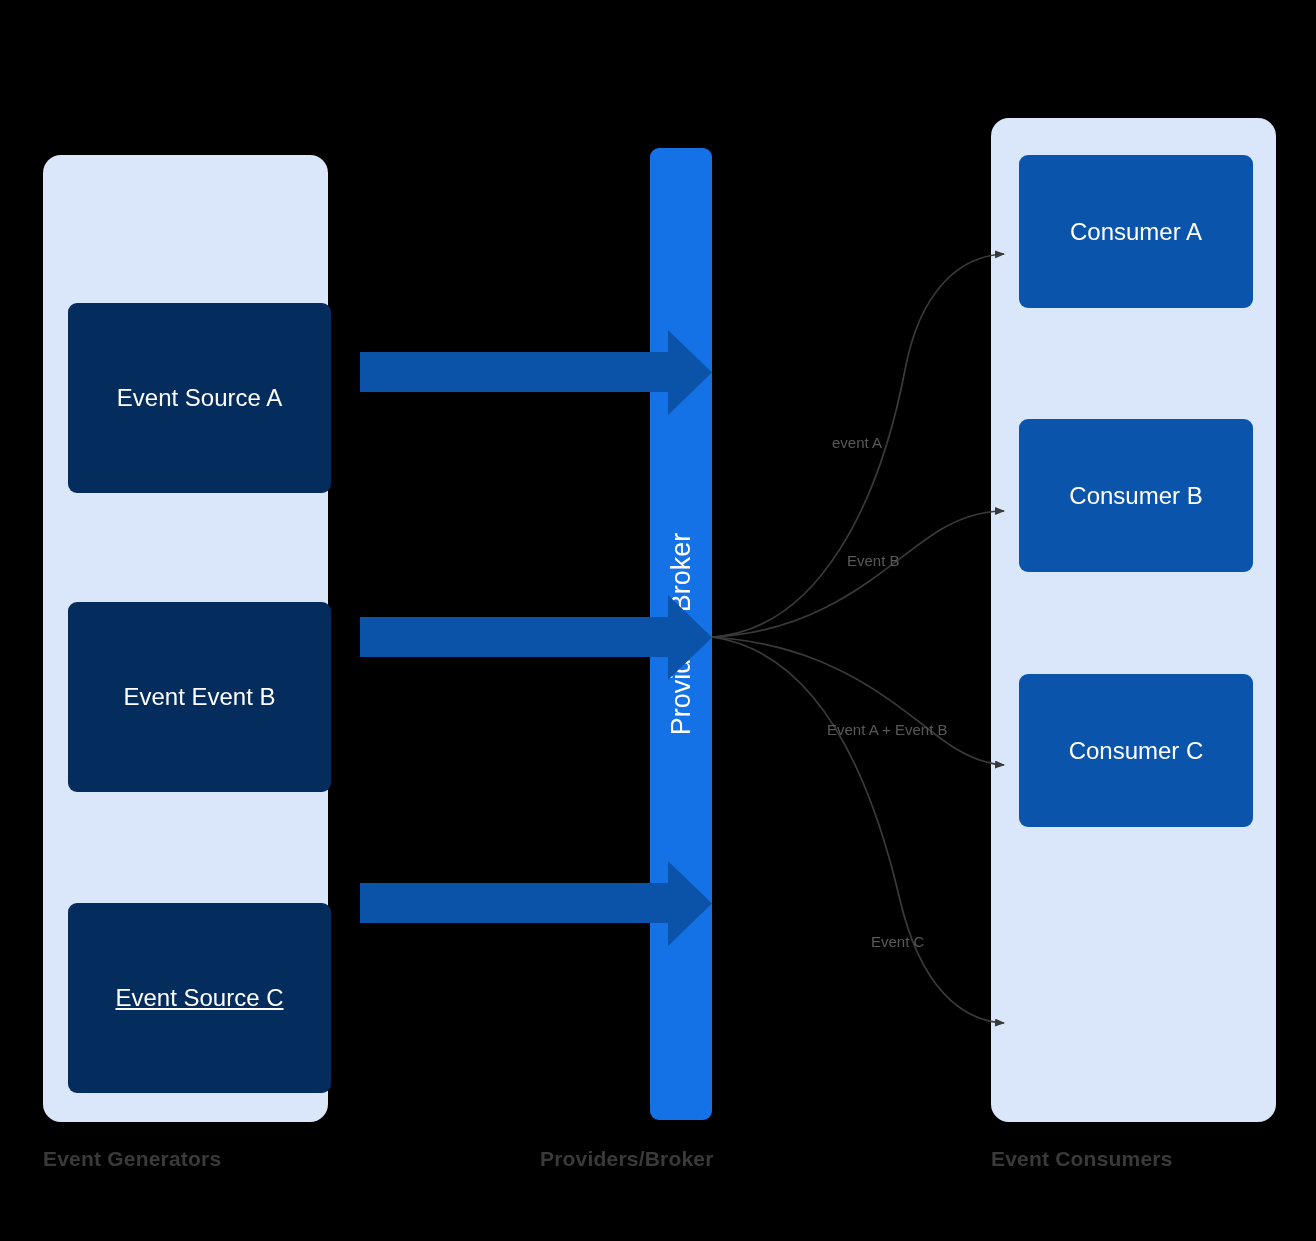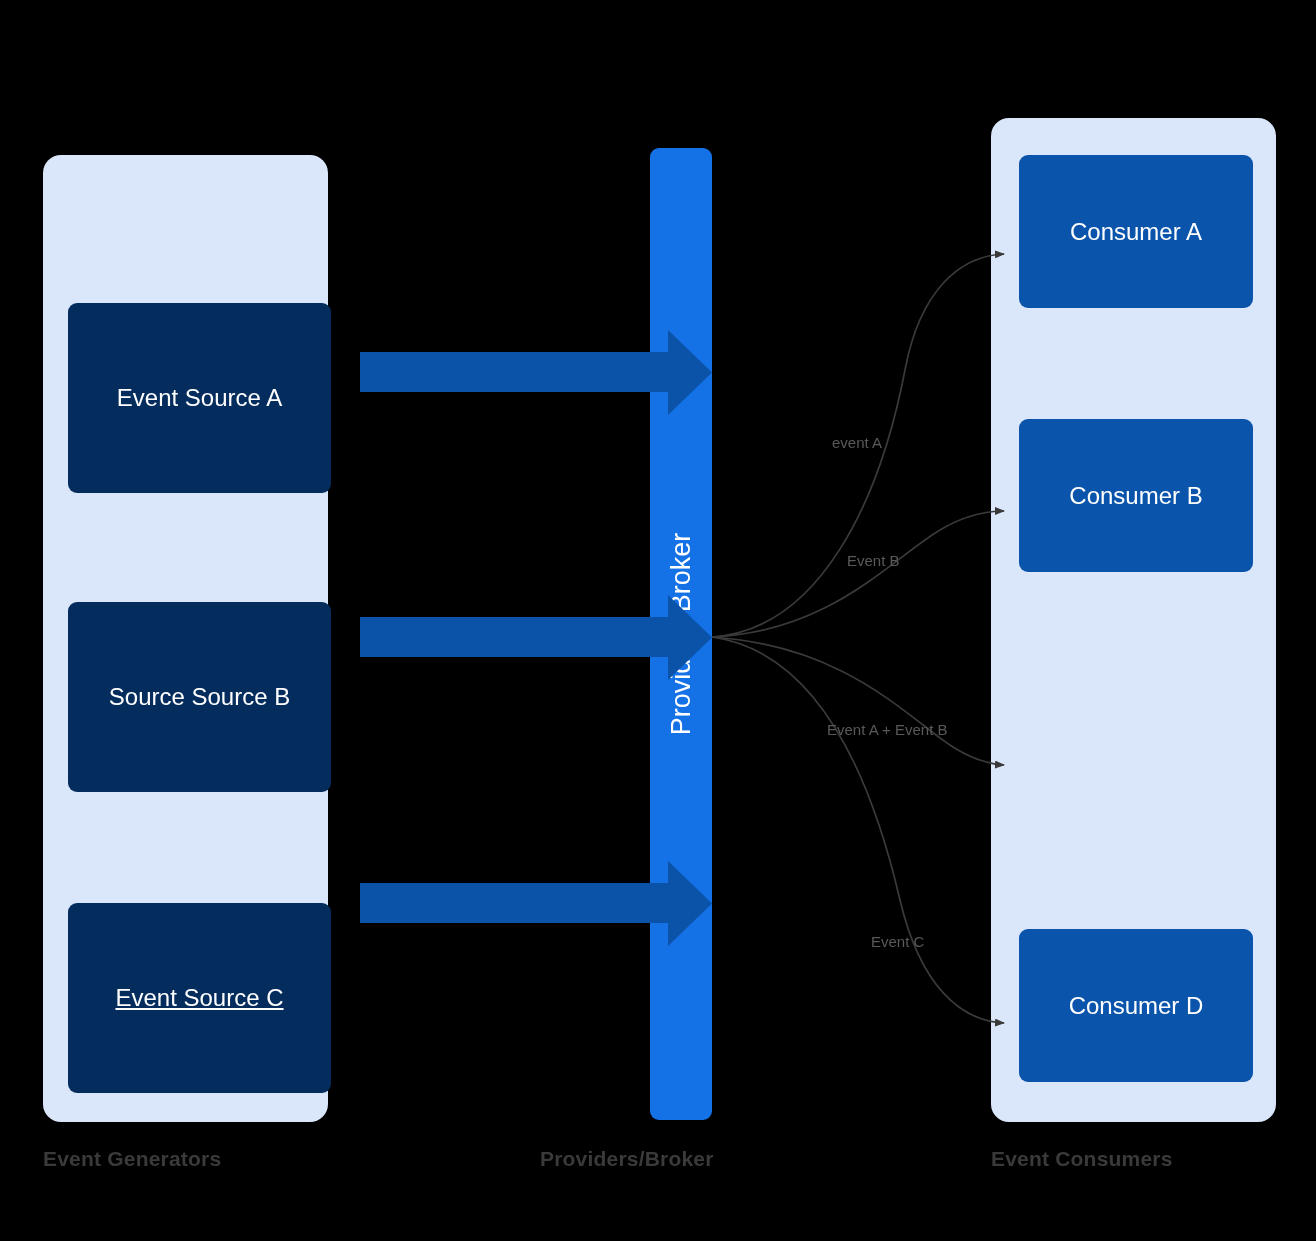--- a/index.html
+++ b/index.html
@@ -125,38 +125,38 @@
 
 <div id="canvas">
 
   <div class="panel" id="panel-generators"></div>
   <div class="panel" id="panel-consumers"></div>
 
   <div class="source-box" id="source-a">
     <span>Event Source A</span>
   </div>
   <div class="source-box" id="source-b">
-    <span>Source Source B</span>
+    <span>Event Event B</span>
   </div>
   <div class="source-box" id="source-c">
     <span>Event Source C</span>
   </div>
 
   <div id="broker-bar">
     <span id="broker-label">Provider / Broker</span>
   </div>
 
   <div class="consumer-box" id="consumer-a">
     <span>Consumer A</span>
   </div>
   <div class="consumer-box" id="consumer-b">
     <span>Consumer B</span>
   </div>
-  <div class="consumer-box" id="consumer-d">
-    <span>Consumer D</span>
+  <div class="consumer-box" id="consumer-c">
+    <span>Consumer C</span>
   </div>
 
   <svg id="overlay" viewBox="0 0 1316 1241">
     <defs>
       <marker id="thin-arrowhead" markerWidth="10" markerHeight="8" refX="9" refY="4" orient="auto" markerUnits="userSpaceOnUse">
         <path d="M0,0 L10,4 L0,8 z" fill="#3a3a3a"></path>
       </marker>
     </defs>
 
     <g>

